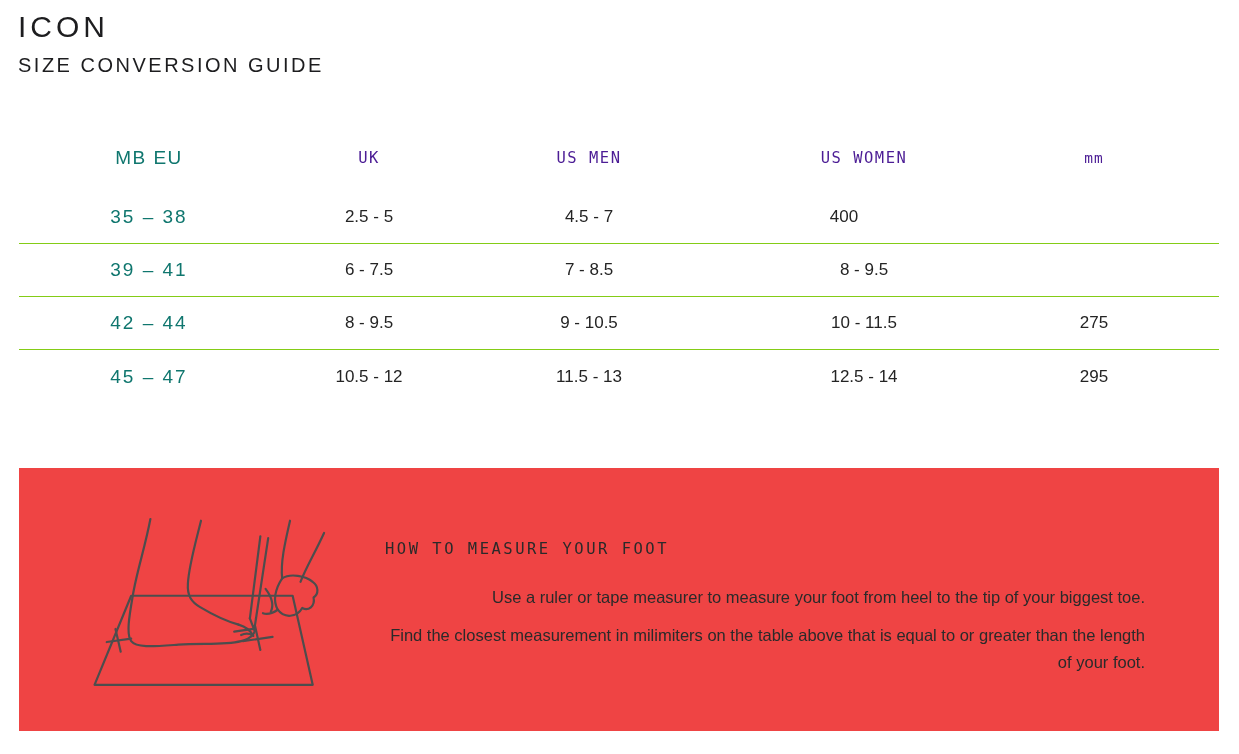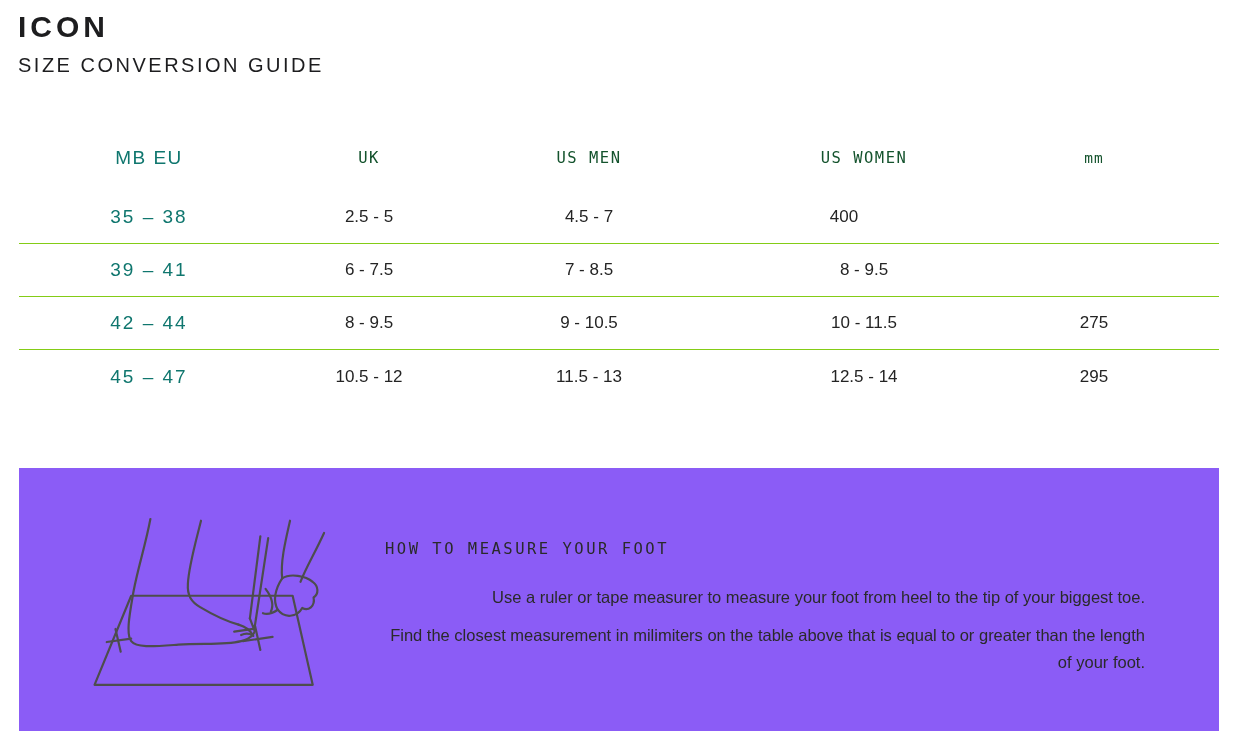--- a/index.html
+++ b/index.html
@@ -11,21 +11,21 @@
     background: #ffffff;
     overflow: hidden;
     font-family: "Liberation Sans", sans-serif;
     color: #1d1d1f;
   }
 
   
   .page-header { position: absolute; left: 18px; top: 9px; }
   .page-title {
     font-size: 30px;
-    font-weight: 700;
+    font-weight: 400;
     letter-spacing: 4px;
     line-height: 1.2;
   }
   .page-subtitle {
     margin-top: 9px;
     font-size: 20px;
     font-weight: 400;
     letter-spacing: 2.5px;
   }
 
@@ -43,42 +43,42 @@
     height: 53px;
   }
   .t-head { height: 67px; }
   .t-row.ruled { border-bottom: 1px solid #84cc16; }
   .cell { text-align: center; font-size: 17px; color: #242424; }
   .cell.c5 { padding-right: 40px; }
   .t-head .cell {
     font-family: "DejaVu Sans Mono", monospace;
     font-size: 15.5px;
     letter-spacing: 1.5px;
-    color: #14532d;
+    color: #4c1d95;
   }
   .t-head .cell.c1 {
     font-family: "Liberation Sans", sans-serif;
     font-size: 19px;
     letter-spacing: 1.5px;
   }
   .t-head .cell.c5 { font-size: 14.5px; letter-spacing: 1px; }
   .cell.c1 {
     font-size: 19px;
     letter-spacing: 2px;
     color: #0f766e;
   }
 
   
   .measure-panel {
     position: absolute;
     left: 19px;
     top: 468px;
     width: 1200px;
     height: 263px;
-    background: #8b5cf6;
+    background: #ef4444;
   }
   .illustration {
     position: absolute;
     left: 48px;
     top: 44px;
     width: 268px;
     height: 192px;
   }
   .illustration svg { width: 100%; height: 100%; }
   .measure-text {

